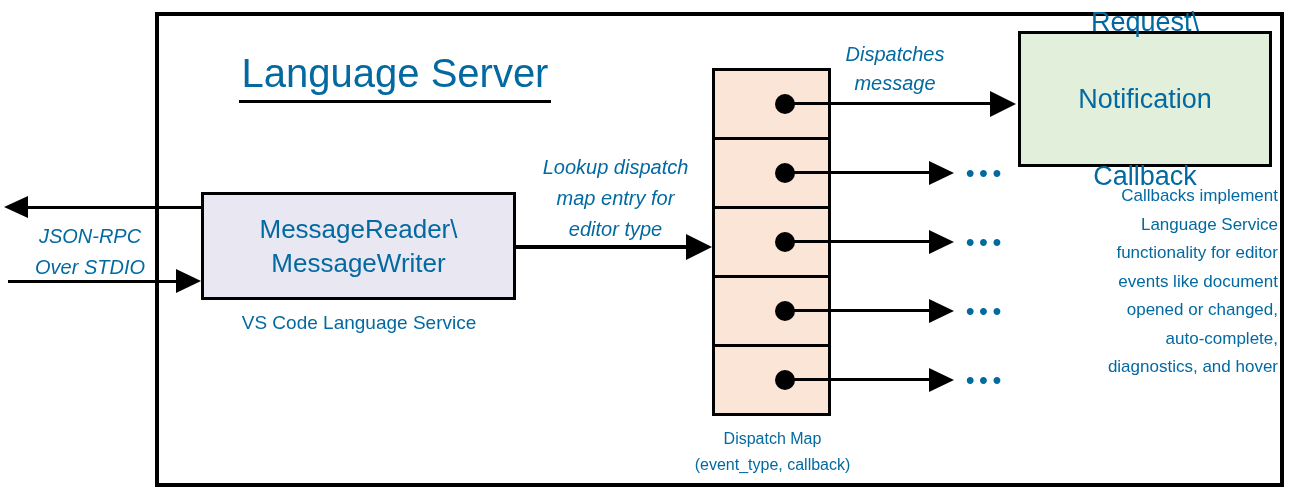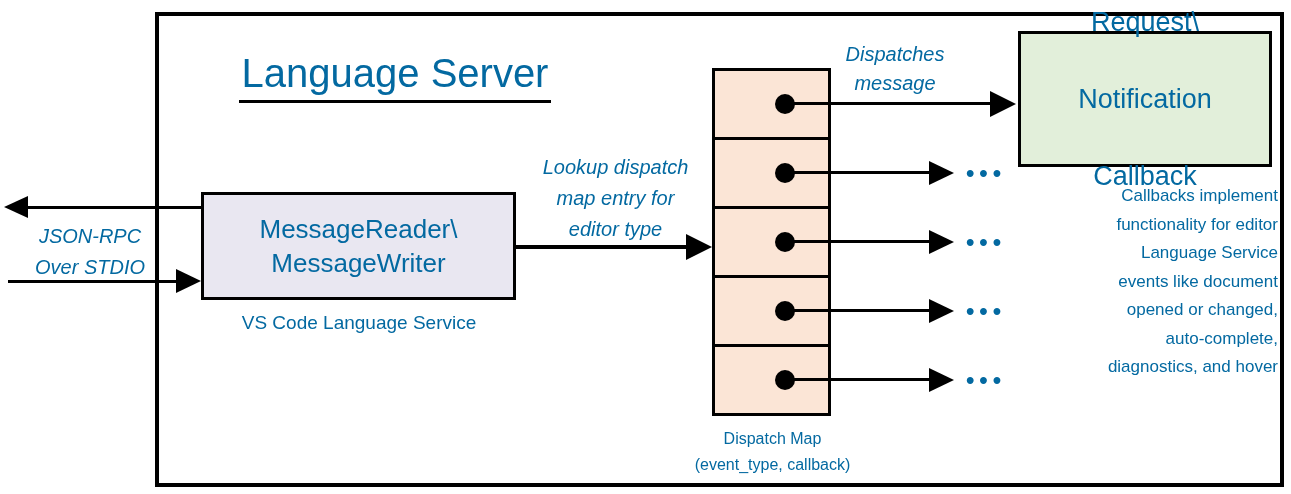--- a/index.html
+++ b/index.html
@@ -215,22 +215,22 @@
   </div>
 
   <div class="abs node-box callback-box">
     <div>Request\</div>
     <div>Notification</div>
     <div>Callback</div>
   </div>
 
   <div class="abs lbl callbacks-note">
     <div>Callbacks implement</div>
+    <div>Language Service</div>
     <div>functionality for editor</div>
-    <div>Language Service</div>
     <div>events like document</div>
     <div>opened or changed,</div>
     <div>auto-complete,</div>
     <div>diagnostics, and hover</div>
   </div>
 
   <div class="abs lbl map-caption">
     <div>Dispatch Map</div>
     <div>(event_type, callback)</div>
   </div>

